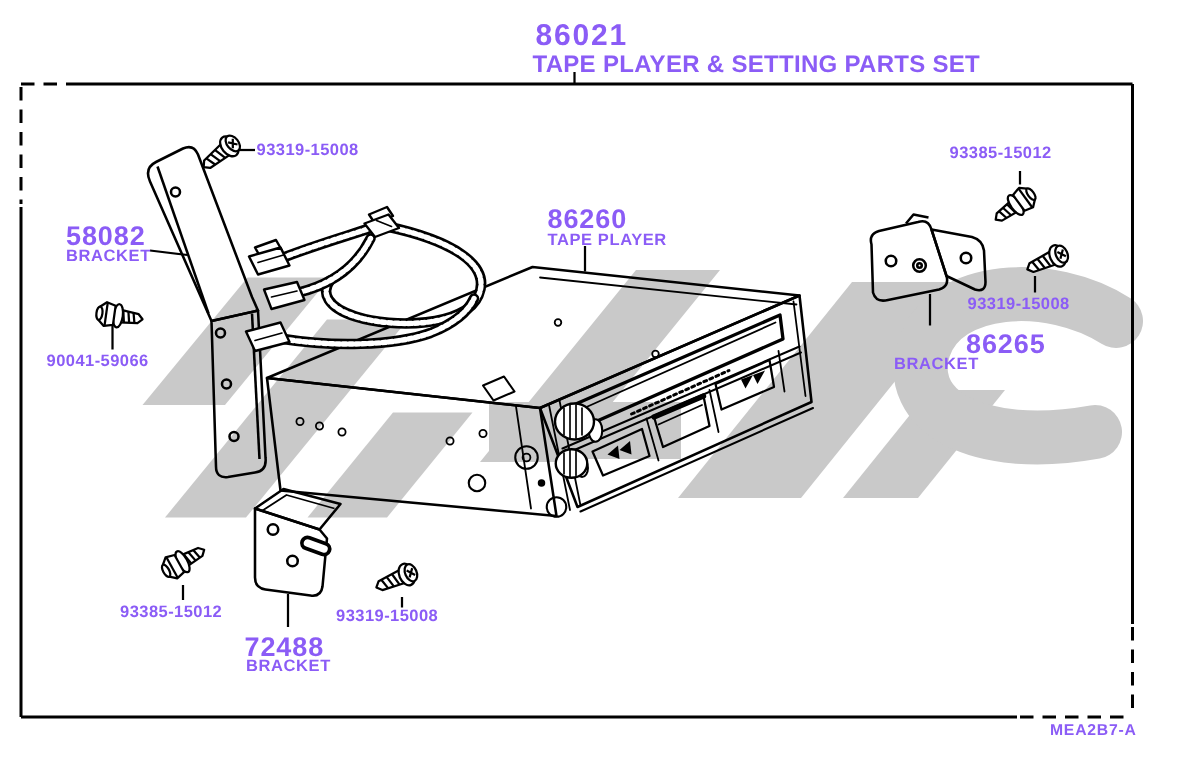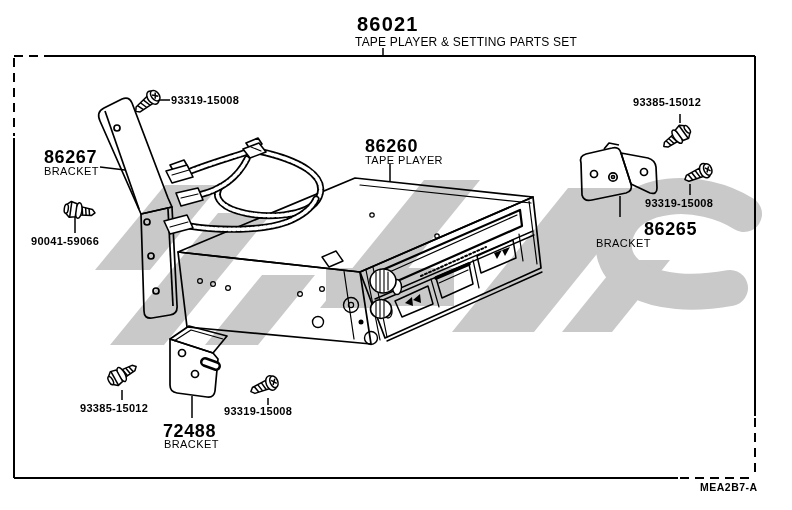--- a/index.html
+++ b/index.html
@@ -1,24 +1,24 @@
 <!DOCTYPE html>
 <html><head>
 <meta charset="utf-8">
 <style>
   html,body{margin:0;padding:0;background:#fff;}
   .stage{position:relative;width:792px;height:510px;background:#fff;overflow:hidden;
          font-family:"Liberation Sans",sans-serif;color:#000;}
   .stage svg{position:absolute;left:0;top:0;}
-  .lbl{position:absolute;white-space:nowrap;color:#000000;}
+  .lbl{position:absolute;white-space:nowrap;color:#8b5cf6;}
   .pn{font-weight:700;font-size:11px;letter-spacing:.3px;}
   .big{font-weight:700;font-size:18px;letter-spacing:.6px;}
-  .sm{font-weight:400;font-size:11px;letter-spacing:.4px;}
+  .sm{font-weight:700;font-size:11px;letter-spacing:.4px;}
   .title-code{font-weight:700;font-size:20px;letter-spacing:1.2px;}
-  .title-sub{font-weight:400;font-size:12px;letter-spacing:.2px;}
+  .title-sub{font-weight:700;font-size:16px;letter-spacing:.2px;}
   .doccode{font-weight:700;font-size:10.5px;letter-spacing:.5px;}
 </style>
 </head>
 <body>
 
 <div class="stage">
 
 <svg width="792" height="510" viewBox="0 0 792 510">
 
   <g fill="#c9c9c9" stroke="none">
@@ -199,21 +199,21 @@
   <g>
         <use href="#screw" transform="translate(250,392) rotate(-23)"></use>
       </g>
 </svg>
 
   <div class="lbl title-code" style="left:357px;top:13px;">86021</div>
   <div class="lbl title-sub" style="left:355px;top:35px;">TAPE PLAYER &amp; SETTING PARTS SET</div>
 
   <div class="lbl pn" style="left:171px;top:94px;">93319-15008</div>
 
-  <div class="lbl big" style="left:44px;top:147px;">86267</div>
+  <div class="lbl big" style="left:44px;top:147px;">58082</div>
   <div class="lbl sm" style="left:44px;top:165px;">BRACKET</div>
 
   <div class="lbl pn" style="left:31px;top:235px;">90041-59066</div>
 
   <div class="lbl big" style="left:365px;top:136px;">86260</div>
   <div class="lbl sm" style="left:365px;top:154px;">TAPE PLAYER</div>
 
   <div class="lbl pn" style="left:633px;top:96px;">93385-15012</div>
   <div class="lbl pn" style="left:645px;top:197px;">93319-15008</div>
 

